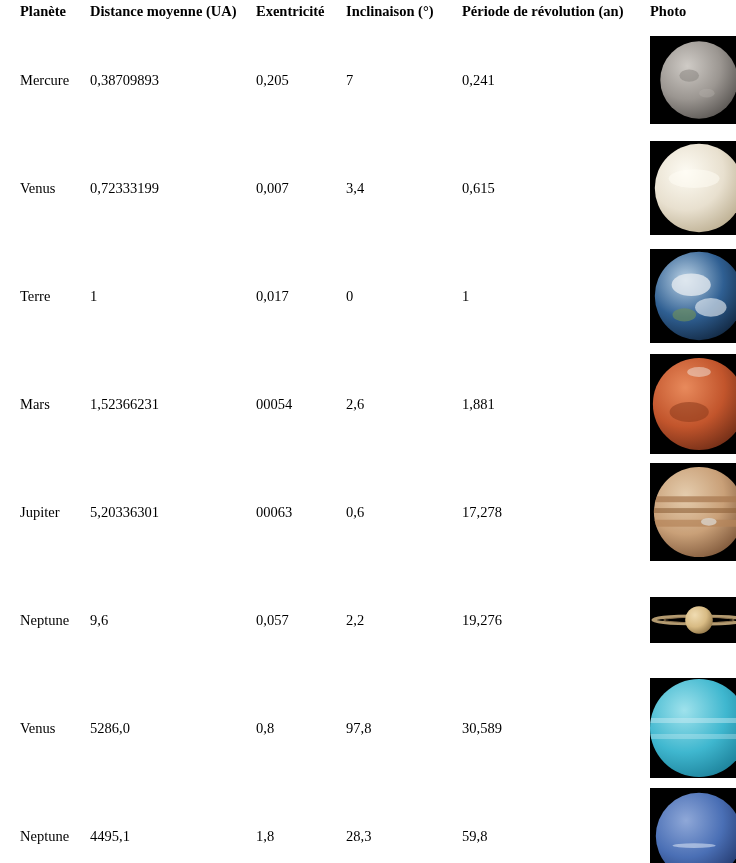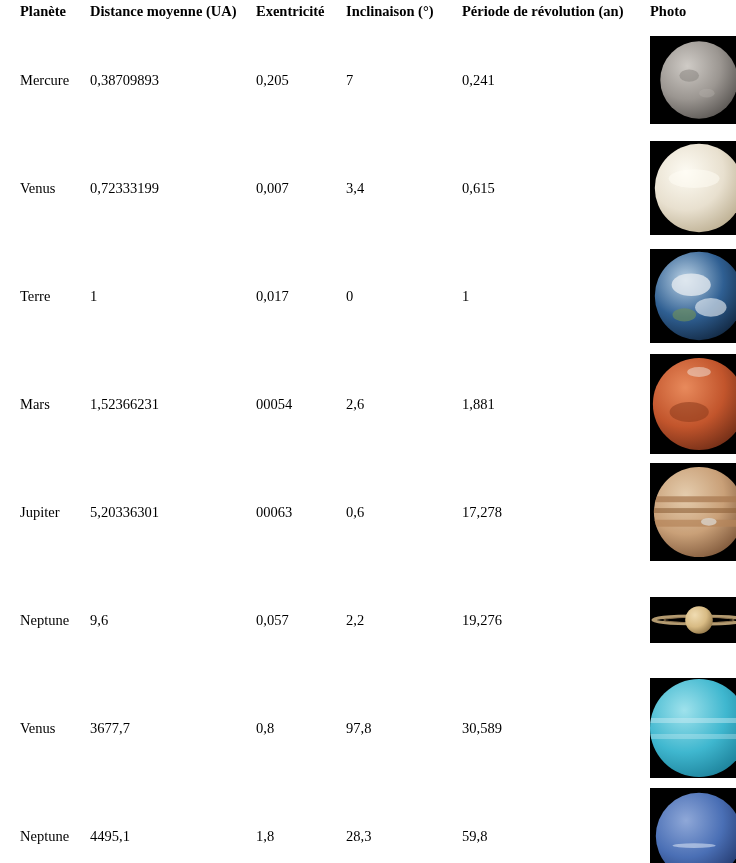--- a/index.html
+++ b/index.html
@@ -224,21 +224,21 @@
                   </clipPath>
                 </defs>
                 <rect x="0" y="0" width="98" height="46" fill="#000000"></rect>
                 <ellipse cx="49.0" cy="23.0" rx="46.1" ry="3.9" fill="none" stroke="#c7ab7c" stroke-width="3" opacity="0.9"></ellipse>
                 <ellipse cx="49.0" cy="23.0" rx="35.3" ry="2.8" fill="none" stroke="#8d7450" stroke-width="1"></ellipse>
                 <circle cx="49.0" cy="23.0" r="13.8" fill="url(#g5)"></circle>
               </svg></span></td>
         </tr>
         <tr class="planet-row">
           <td class="c-planet">Venus</td>
-          <td class="c-distance">3677,7</td>
+          <td class="c-distance">5286,0</td>
           <td class="c-ecc">0,8</td>
           <td class="c-incl">97,8</td>
           <td class="c-period">30,589</td>
           <td class="c-photo"><span class="thumb" style="width: 98px; height: 100px;"><svg width="98" height="100" viewBox="0 0 98 100">
                 <defs>
                   <radialGradient id="g6" cx="35%" cy="32%" r="78%">
                     <stop offset="0%" stop-color="#9fe2ec"></stop>
                     <stop offset="55%" stop-color="#3fb7cf"></stop>
                     <stop offset="100%" stop-color="#1a7d96"></stop>
                   </radialGradient>

